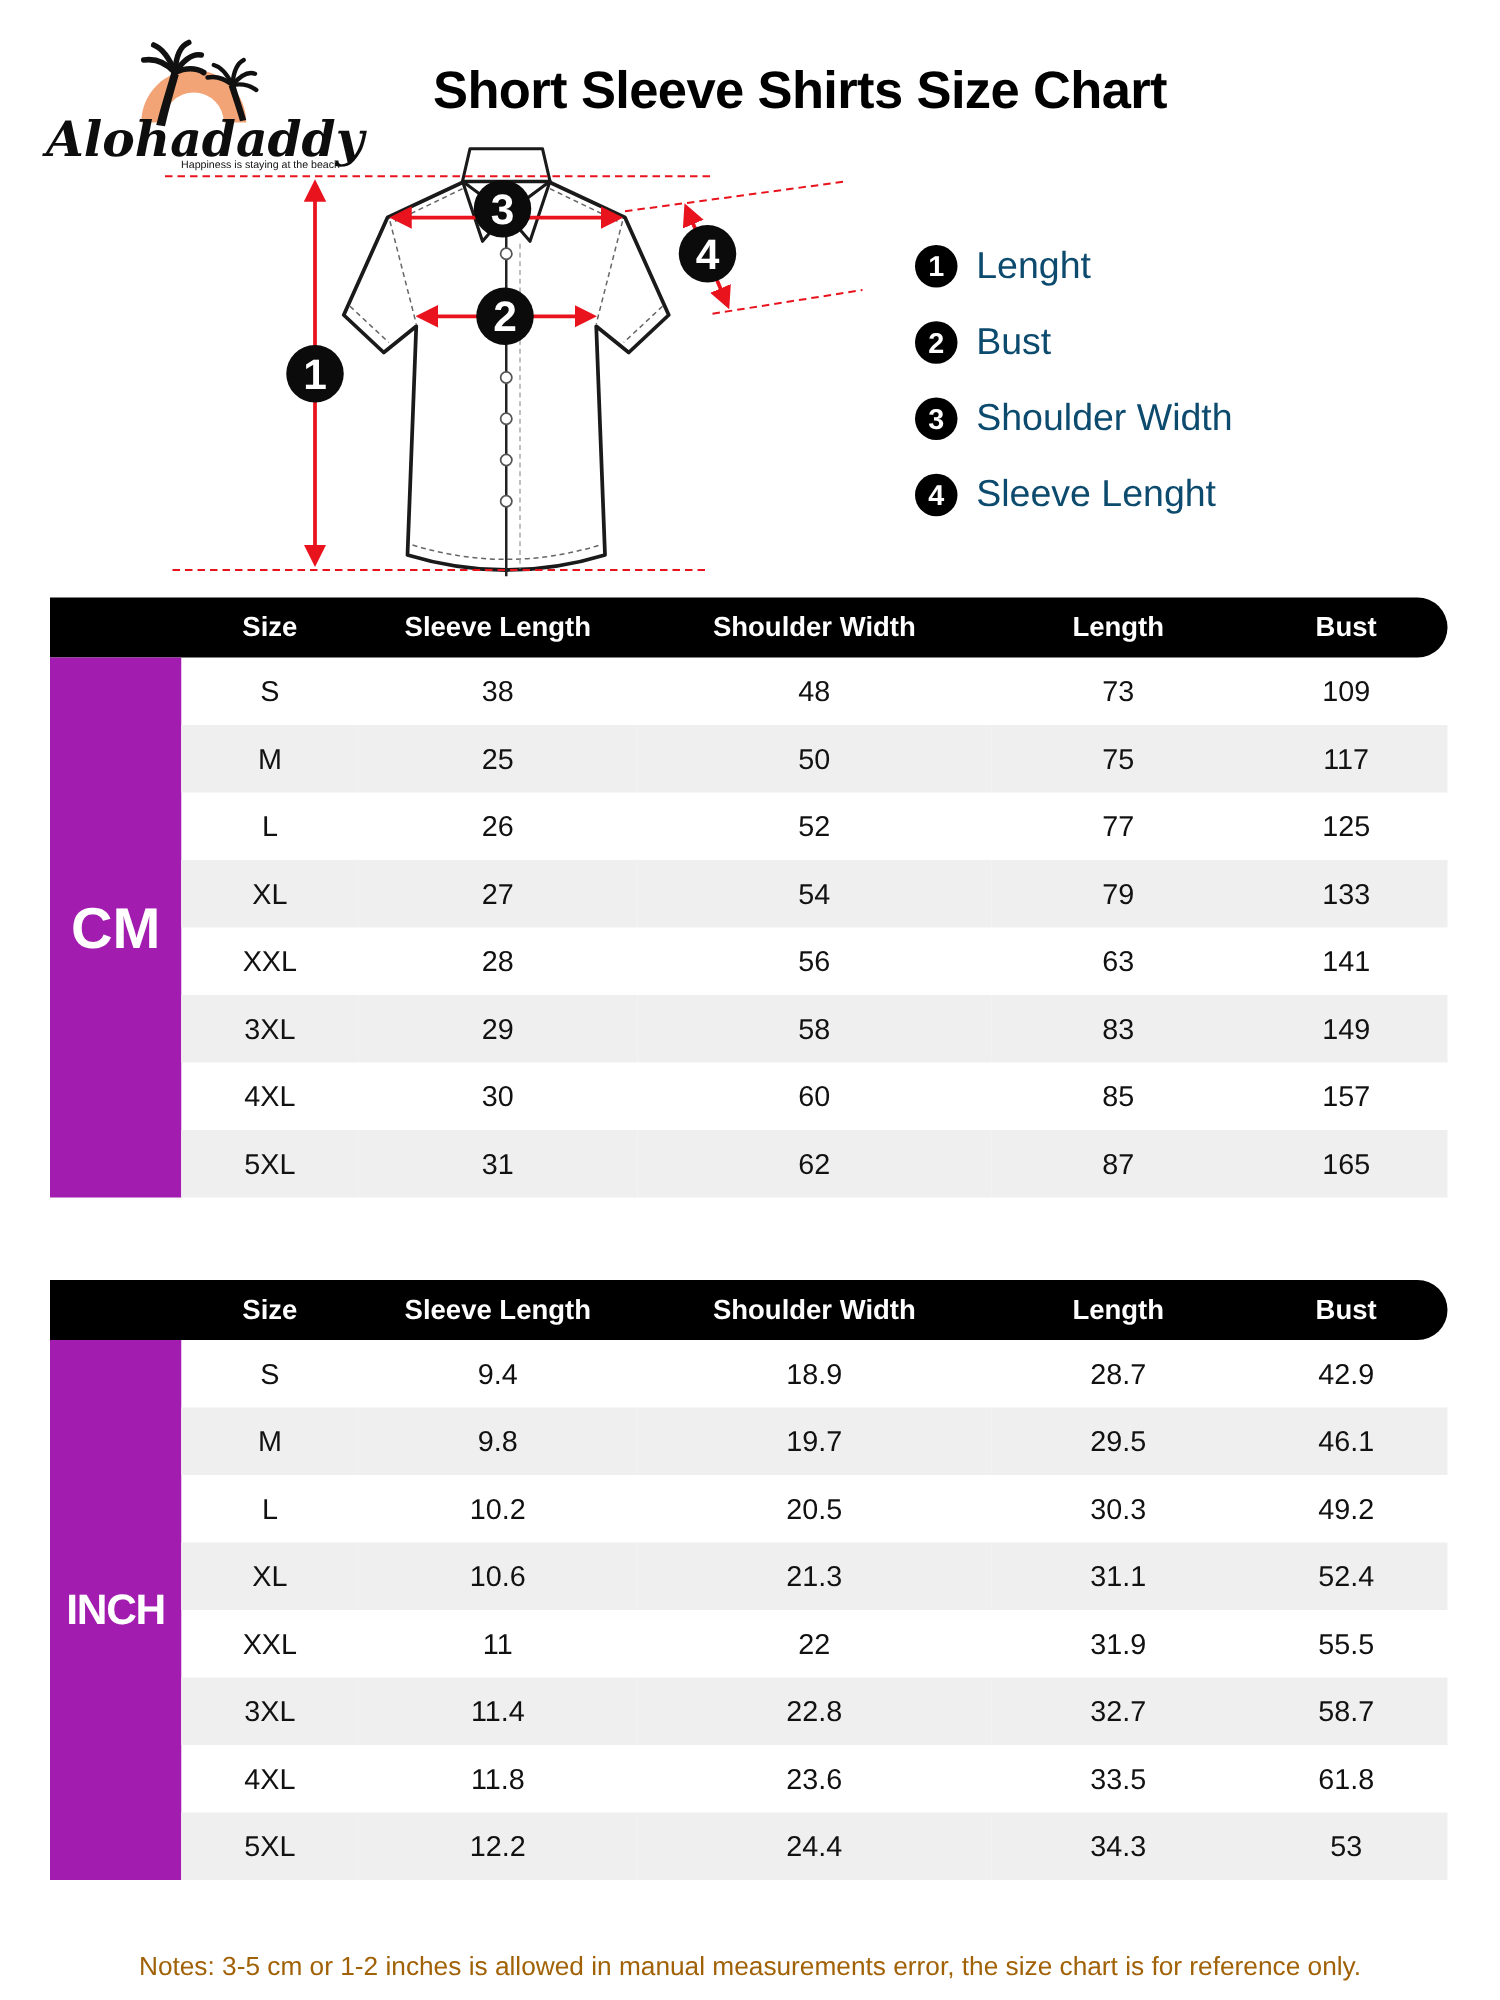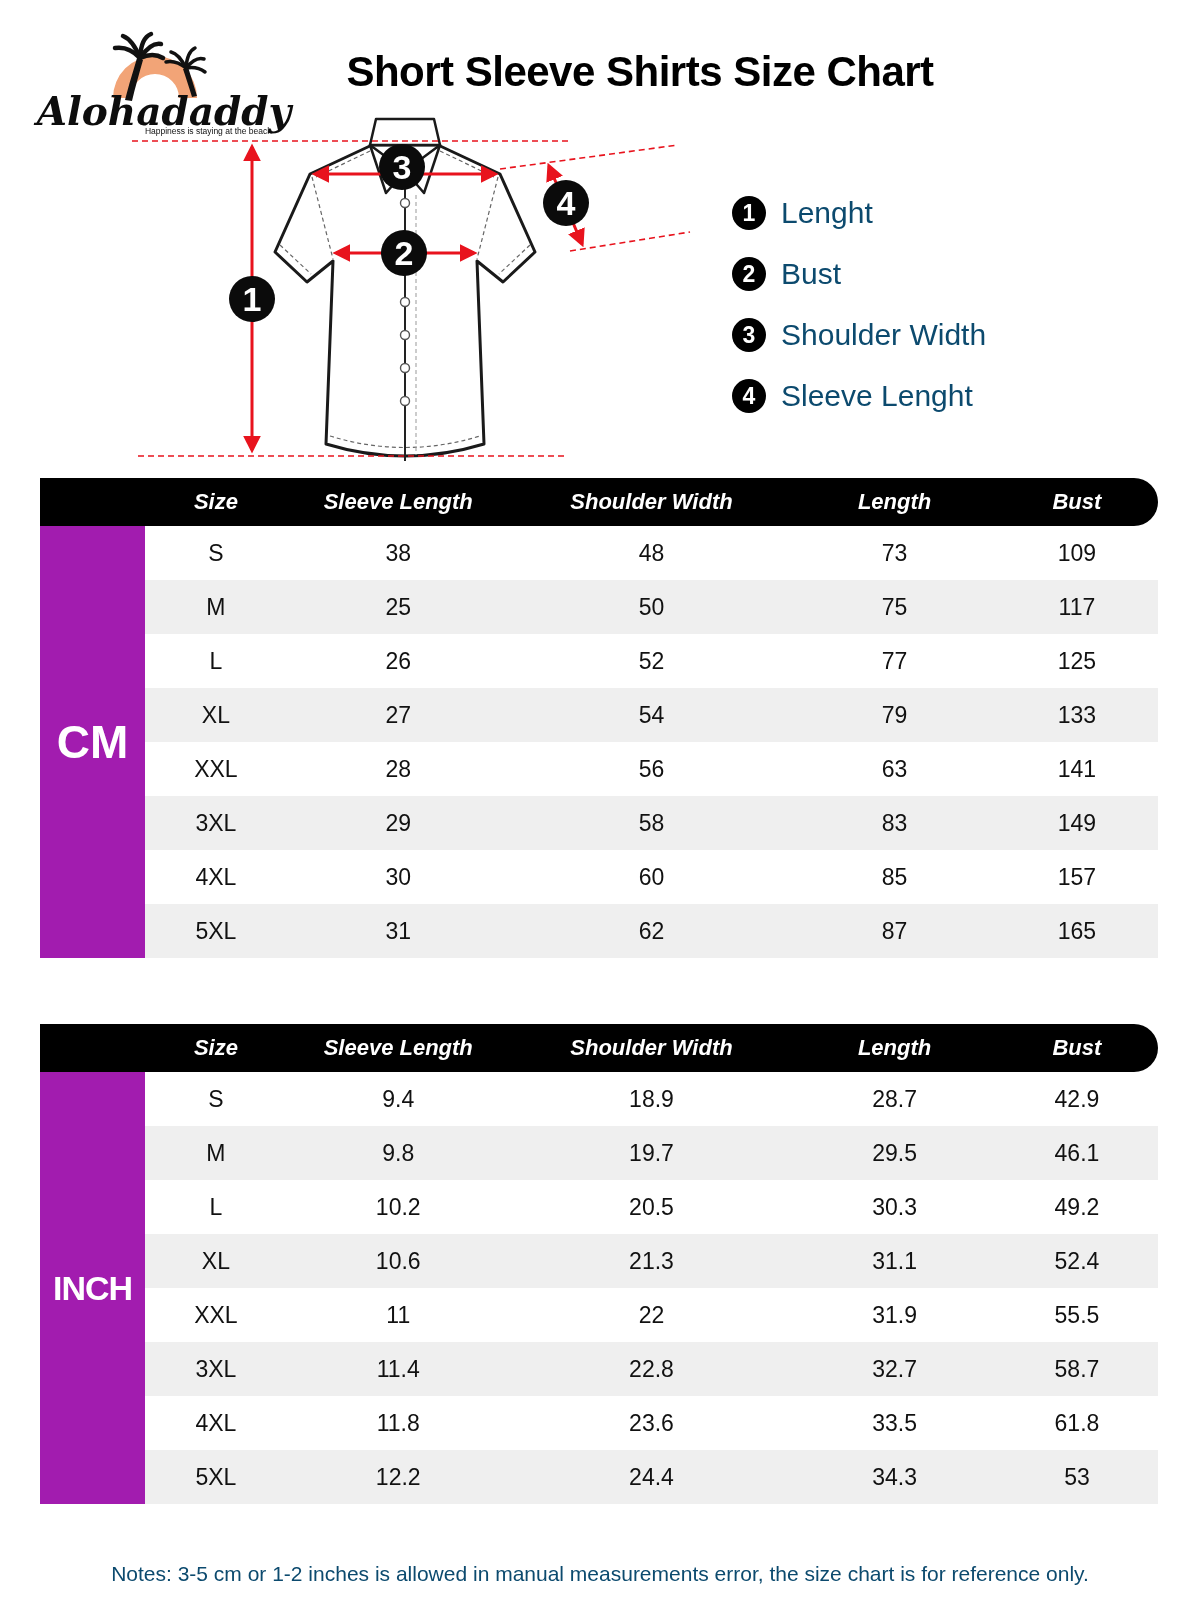--- a/index.html
+++ b/index.html
@@ -26,33 +26,33 @@
                    font-size:23px; font-weight:bold; flex:0 0 auto; }
   .legend-label { font-size:30px; color:#0c4a6e; }
 
   
   .size-table { position:absolute; left:40px; width:1118px; }
   .table-cm   { top:462px; }
   .table-inch { top:1008px; }
   .header-bar { height:48px; background:#000; border-radius:0 26px 26px 0; display:flex; }
   .header-spacer { width:105px; flex:0 0 auto; }
   .header-cols { flex:1; display:flex; align-items:center; height:100%; }
-  .header-cols span { display:block; text-align:center; color:#fff; font-weight:bold; font-size:22px;font-style:italic; }
+  .header-cols span { display:block; text-align:center; color:#fff; font-weight:bold; font-size:22px; }
   .c0 { width:14%; } .c1 { width:22%; } .c2 { width:28%; } .c3 { width:20%; } .c4 { width:16%; }
   .body-row { display:flex; }
   .unit-bar { width:105px; flex:0 0 auto; background:#a21caf; color:#fff; font-weight:bold;
               display:flex; align-items:center; justify-content:center; }
   .unit-cm .unit-bar   { font-size:46px; }
   .unit-inch .unit-bar { font-size:34px; letter-spacing:-1px; }
   .size-table table { flex:1; border-collapse:collapse; table-layout:fixed; }
   .size-table td { height:54px; text-align:center; vertical-align:middle; font-size:23px; color:#111; }
   .size-table tr:nth-child(even) { background:#efefef; }
 
   
-  .notes { position:absolute; left:0; top:1546px; width:100%; text-align:center; font-size:21px; color:#0c4a6e; }
+  .notes { position:absolute; left:0; top:1546px; width:100%; text-align:center; font-size:21px; color:#a16207; }
 </style>
 </head>
 <body>
 
 <div class="page">
 
   <div class="logo">
     <svg viewBox="0 0 270 108">
 
       <path d="M 84,70 A 42,42 0 0 1 168,70 L 150,70 A 24,24 0 0 0 102,70 Z" fill="#f2a477"></path>

